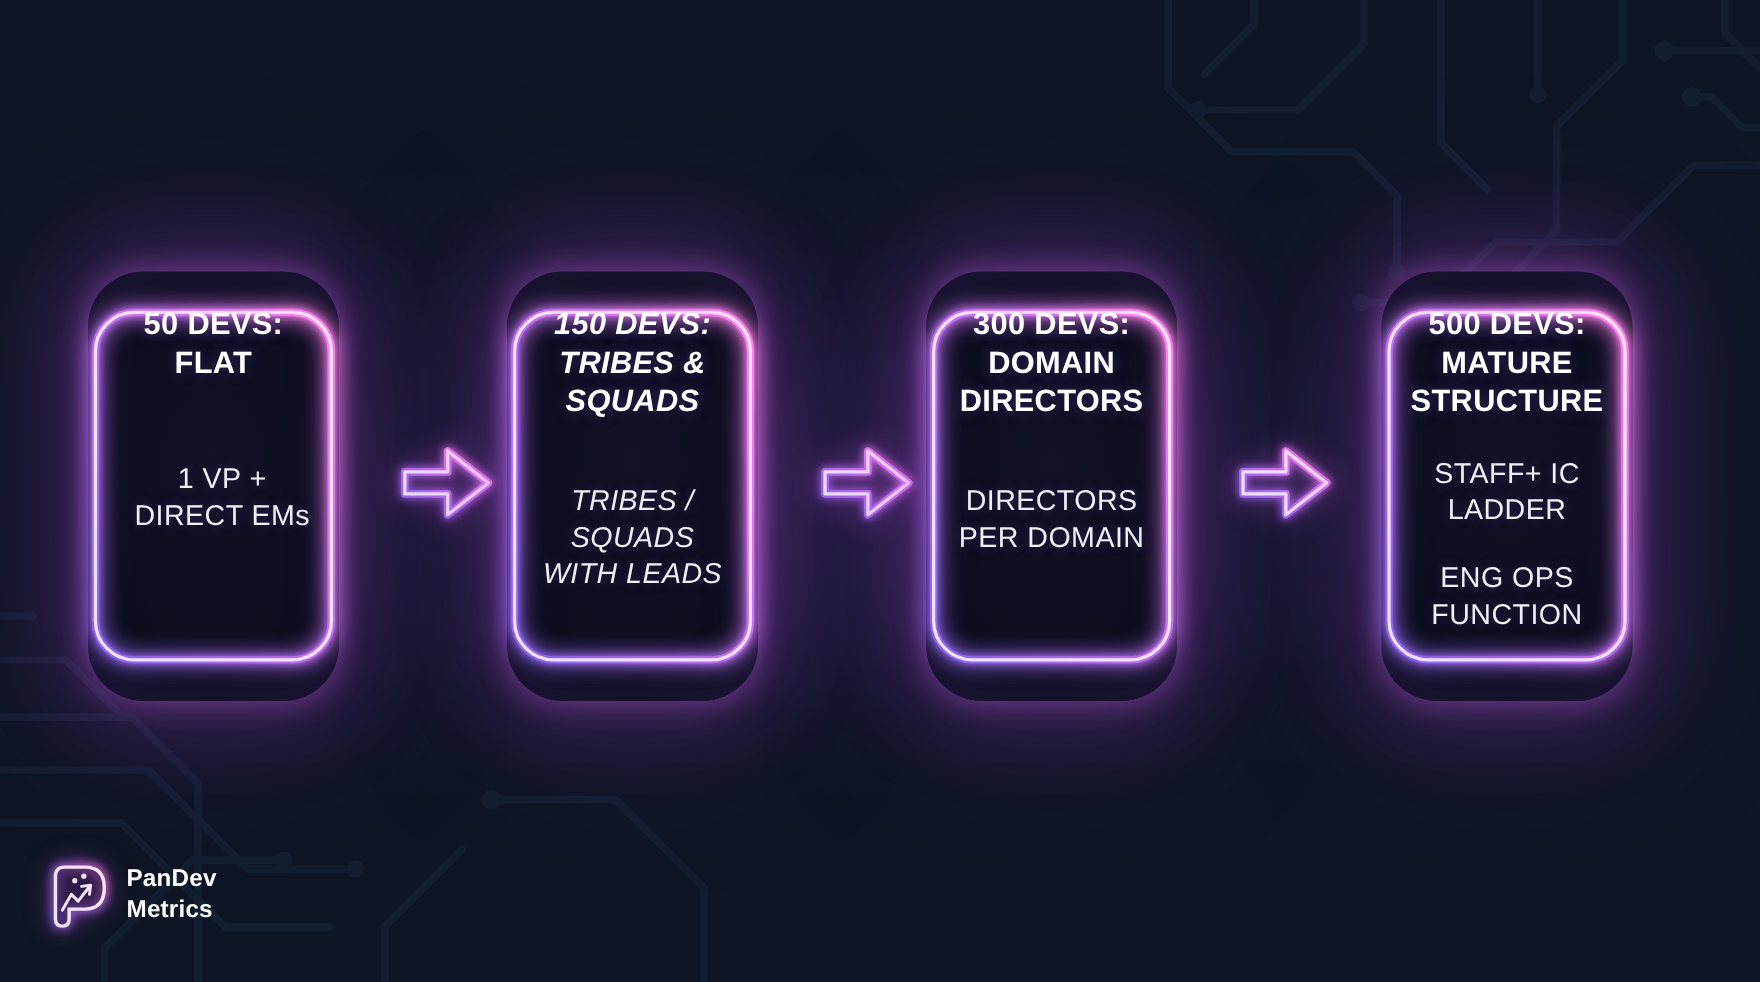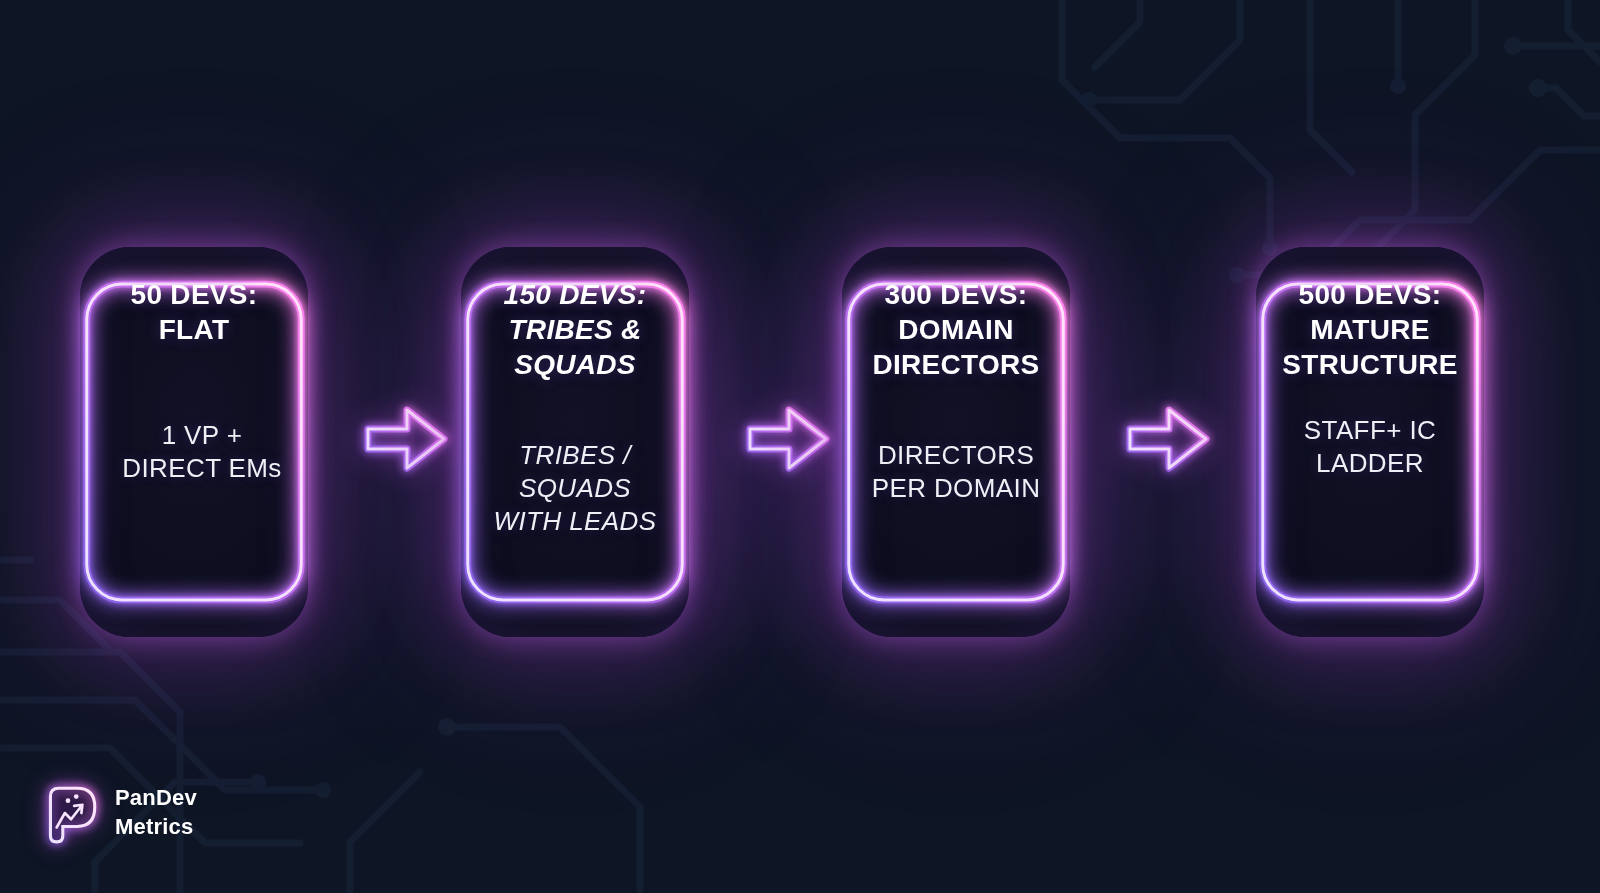--- a/index.html
+++ b/index.html
@@ -197,20 +197,22 @@
       <rect x="8" y="8" width="254" height="374" rx="42" fill="none" stroke="url(#neon)" stroke-width="8"></rect>
       <rect x="8" y="8" width="254" height="374" rx="42" fill="none" stroke="url(#neonCore)" stroke-width="3.5"></rect>
     </svg>
     <div class="card-content">
       <div class="card-title">500 DEVS:
 MATURE
 STRUCTURE</div>
       <div class="card-body">
         <div class="body-para">STAFF+ IC
 LADDER</div>
+        <div class="body-para">ENG OPS
+FUNCTION</div>
       </div>
     </div>
   </div>
 
   <div class="logo">
     <svg class="logo-icon" viewBox="0 0 64 64">
       <path d="M14,55 Q14,61 20,61 Q26,61 26,55 L26,46 L40,46 Q57,46 57,27 Q57,9 40,9 L22,9 Q14,9 14,17 Z" fill="rgba(26,16,48,0.45)" stroke="url(#neon)" stroke-width="5.5" filter="url(#blurS)" opacity="0.9"></path>
       <path d="M14,55 Q14,61 20,61 Q26,61 26,55 L26,46 L40,46 Q57,46 57,27 Q57,9 40,9 L22,9 Q14,9 14,17 Z" fill="rgba(26,16,48,0.45)" stroke="url(#neonCore)" stroke-width="3"></path>
       <path d="M20,47 L28,33 L34,39 L45,25 M45,25 L37,26 M45,25 L44,33" fill="none" stroke="#f7e3ff" stroke-width="2.6" stroke-linecap="round" stroke-linejoin="round"></path>
       <circle cx="31" cy="21" r="2.3" fill="#f7e3ff"></circle>

